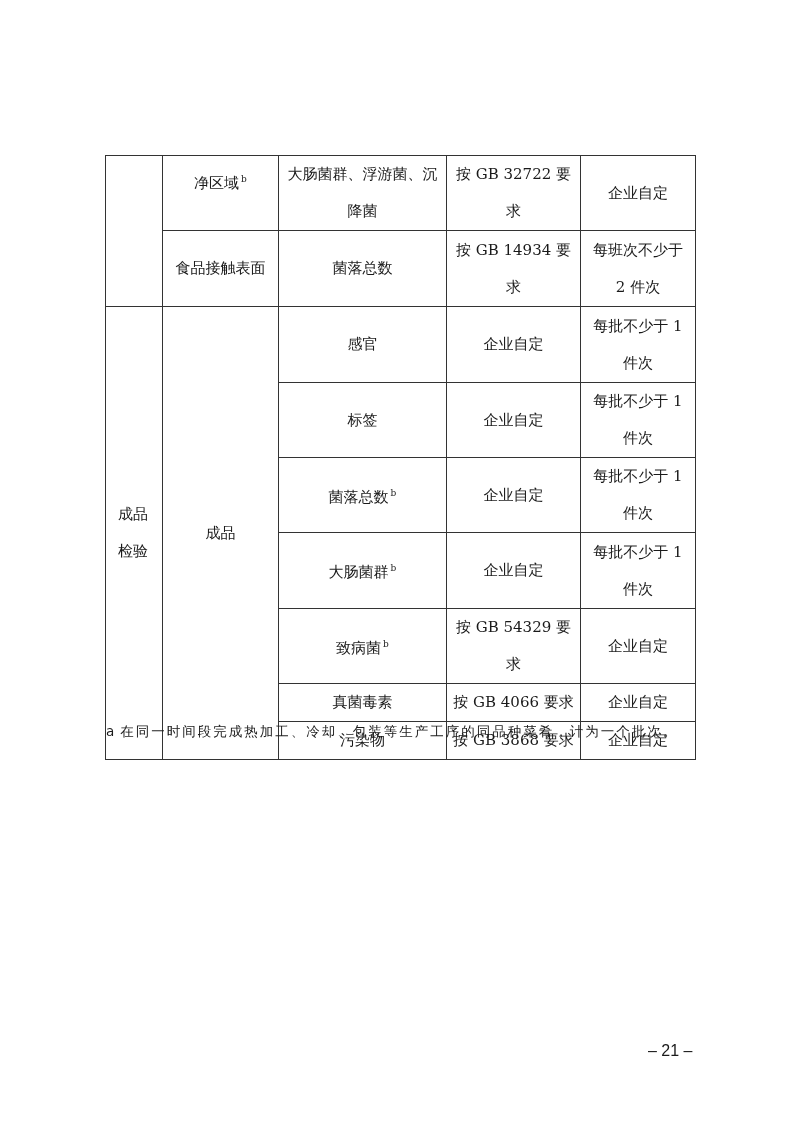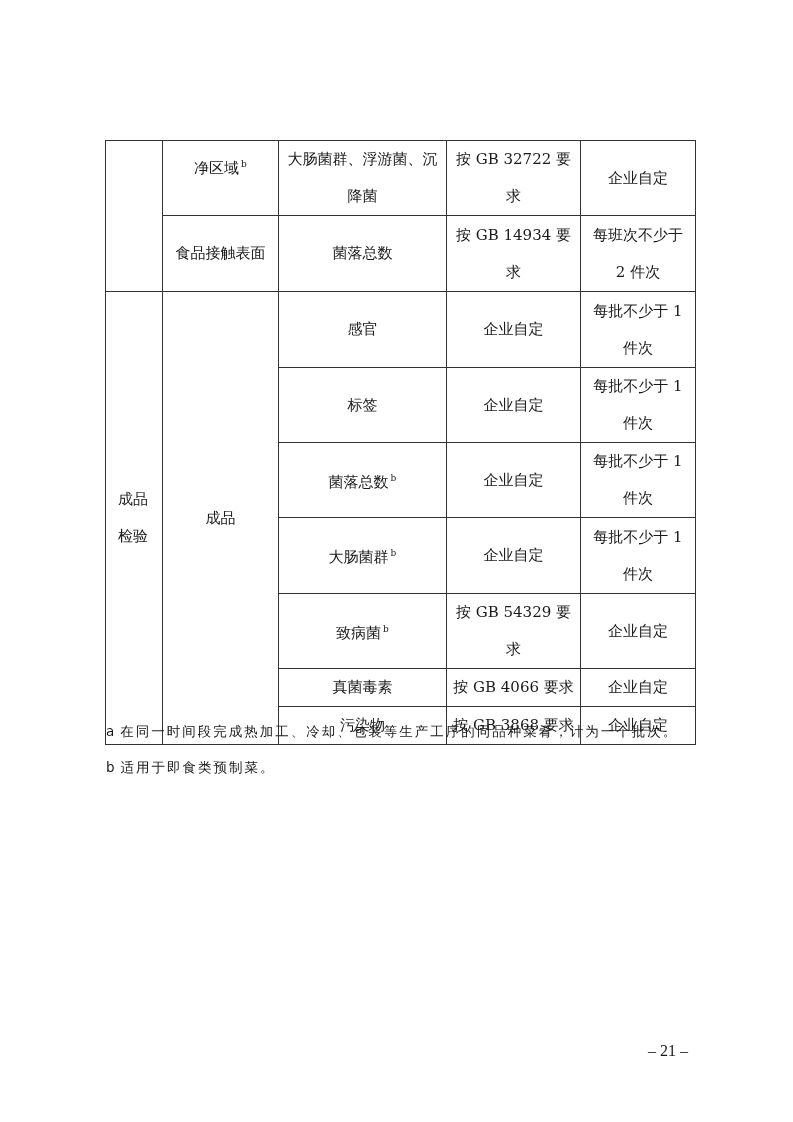--- a/index.html
+++ b/index.html
@@ -1,28 +1,28 @@
 <!DOCTYPE html>
 <html><head>
 <meta charset="utf-8">
 <style>
   html, body { margin:0; padding:0; background:#ffffff; }
   body { width:793px; height:1122px; position:relative; overflow:hidden;
          font-family:"DejaVu Serif","Liberation Serif",serif; color:#1a1a1a; }
-  table.spec { position:absolute; left:105px; top:140px; border-collapse:collapse;
+  table.spec { position:absolute; left:105px; top:155px; border-collapse:collapse;
                table-layout:fixed; font-size:15px; }
   table.spec td { border:1.2px solid #333; text-align:center; vertical-align:middle;
                   padding:0 4px; line-height:37px; }
   sup { font-size:9px; vertical-align:6px; margin-left:2px; }
   .notes { position:absolute; left:106px; top:718px; font-size:13.5px;
            font-family:"DejaVu Sans","Liberation Sans",sans-serif; letter-spacing:2px; }
   .notes div { height:36px; line-height:26px; }
   .notes .lbl { letter-spacing:0; margin-right:6px; }
   .pageno { position:absolute; left:648px; top:1042px; font-size:16px;
-            font-family:Liberation Serif, serif; }
+            font-family:Liberation Sans, sans-serif; }
   .vtext { line-height:37px; text-align:left !important; padding-left:12px !important; }
 </style>
 </head>
 <body>
 
 <table class="spec">
   <colgroup>
     <col style="width:57px">
       <col style="width:116px">
       <col style="width:168px">
@@ -99,16 +99,15 @@
   <tr style="height:38px">
     <td>污染物</td>
     <td>按 GB 3868 要求</td>
     <td>企业自定</td>
   </tr>
 </tbody>
   </table>
 
 <div class="notes">
   <div><span class="lbl">a</span><span>在同一时间段完成热加工、冷却、包装等生产工序的同品种菜肴，计为一个批次。</span></div>
-  <div><span class="lbl">b</span><span>适用于即食类预制菜。</span></div>
 </div>
 
 <div class="pageno">– 21 –</div>
 
 </body></html>

